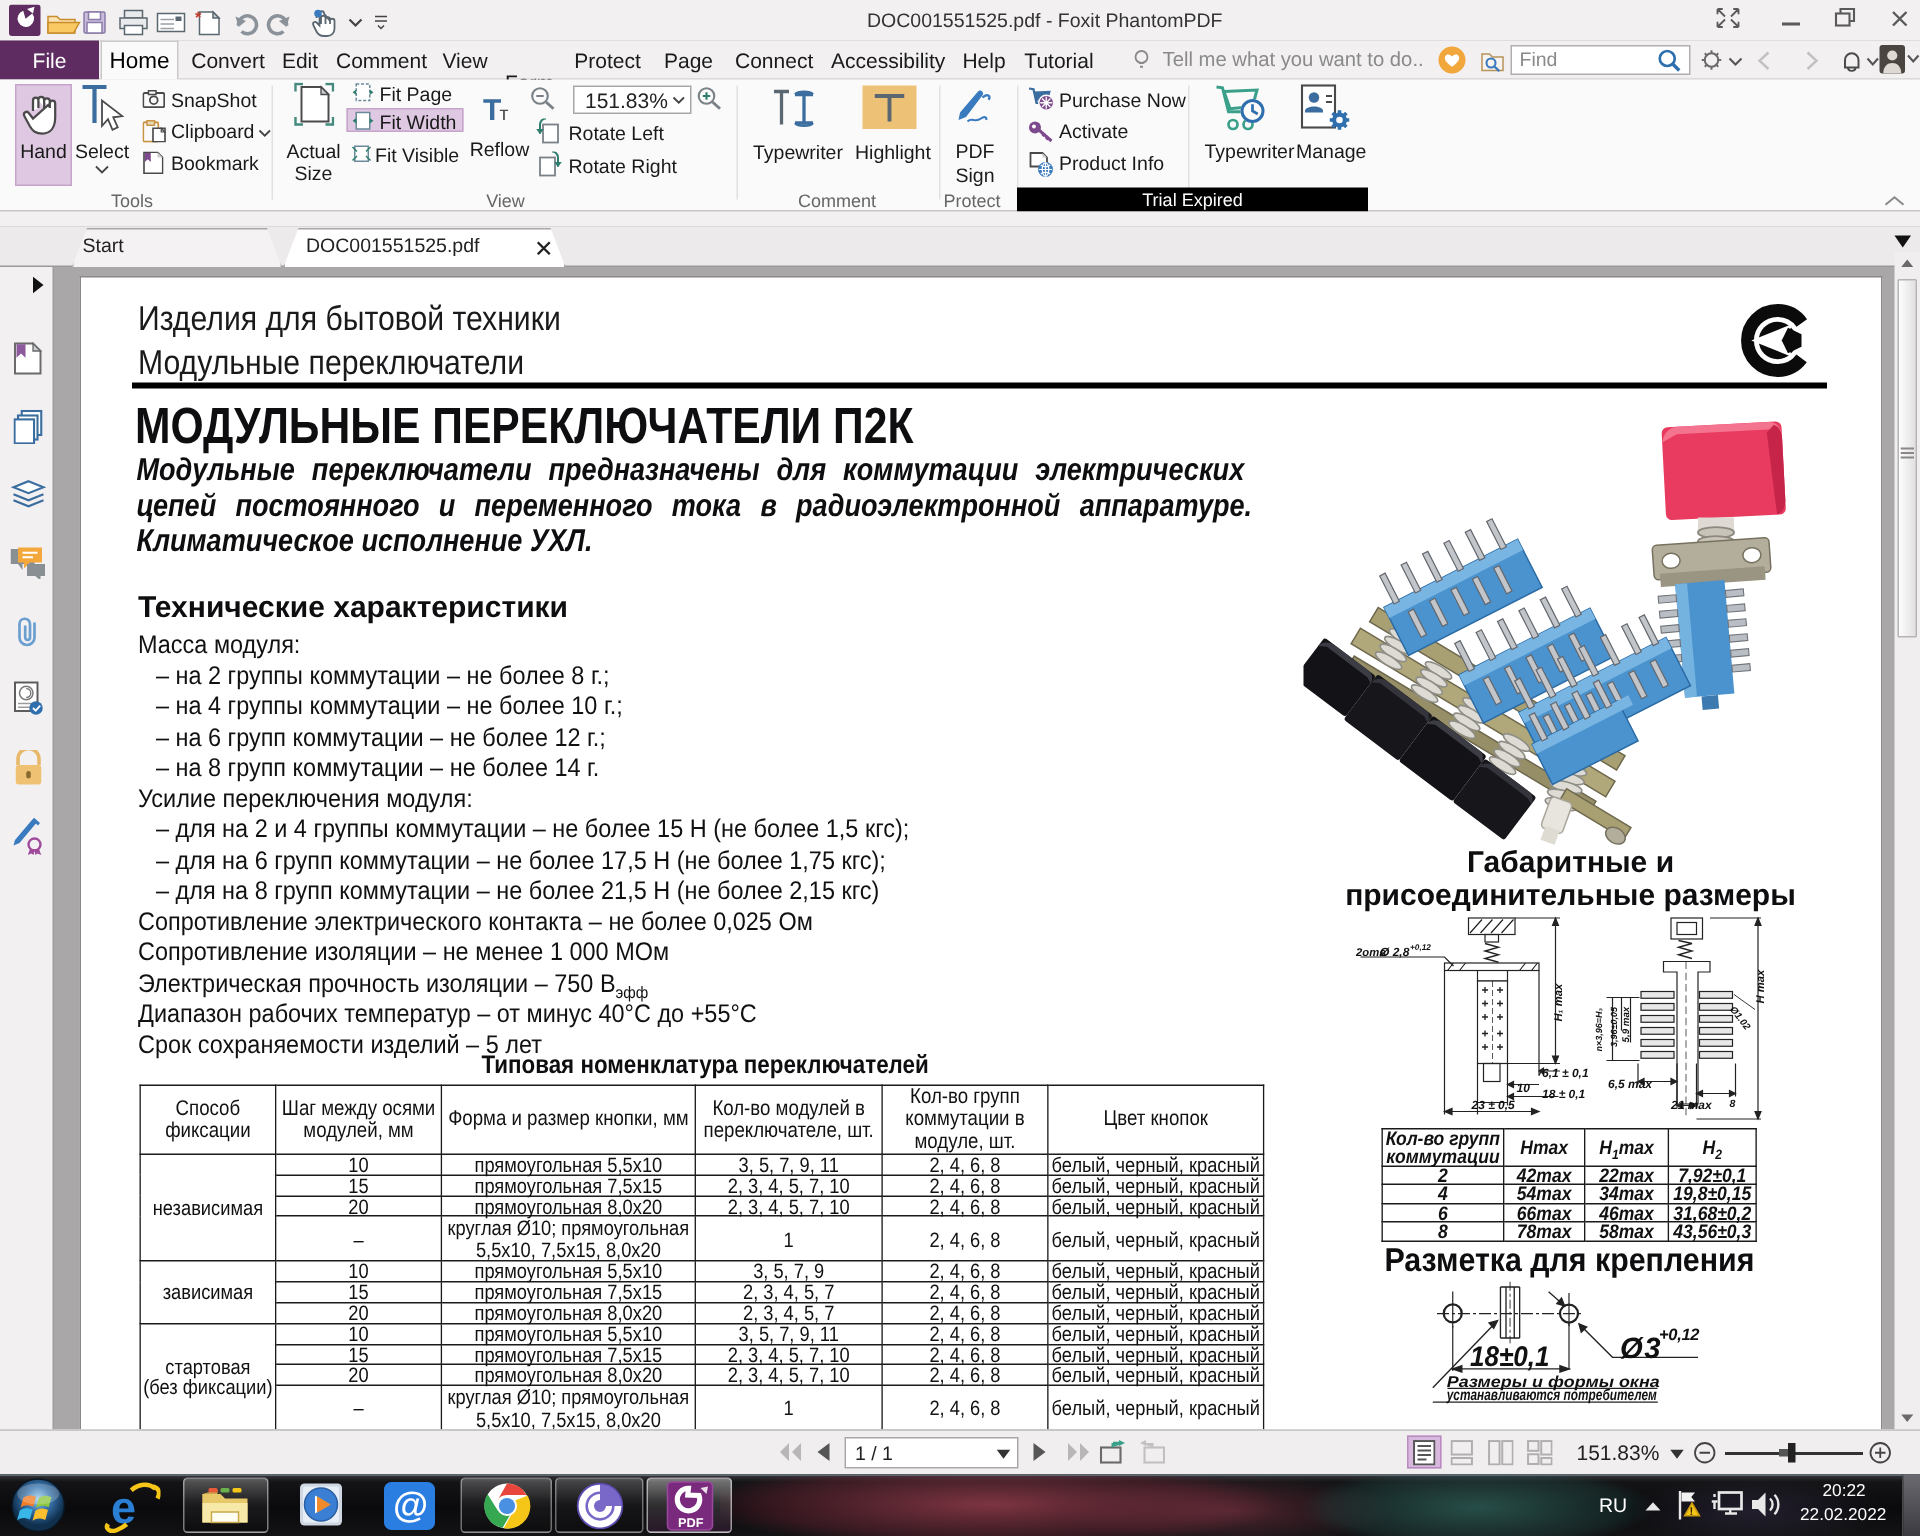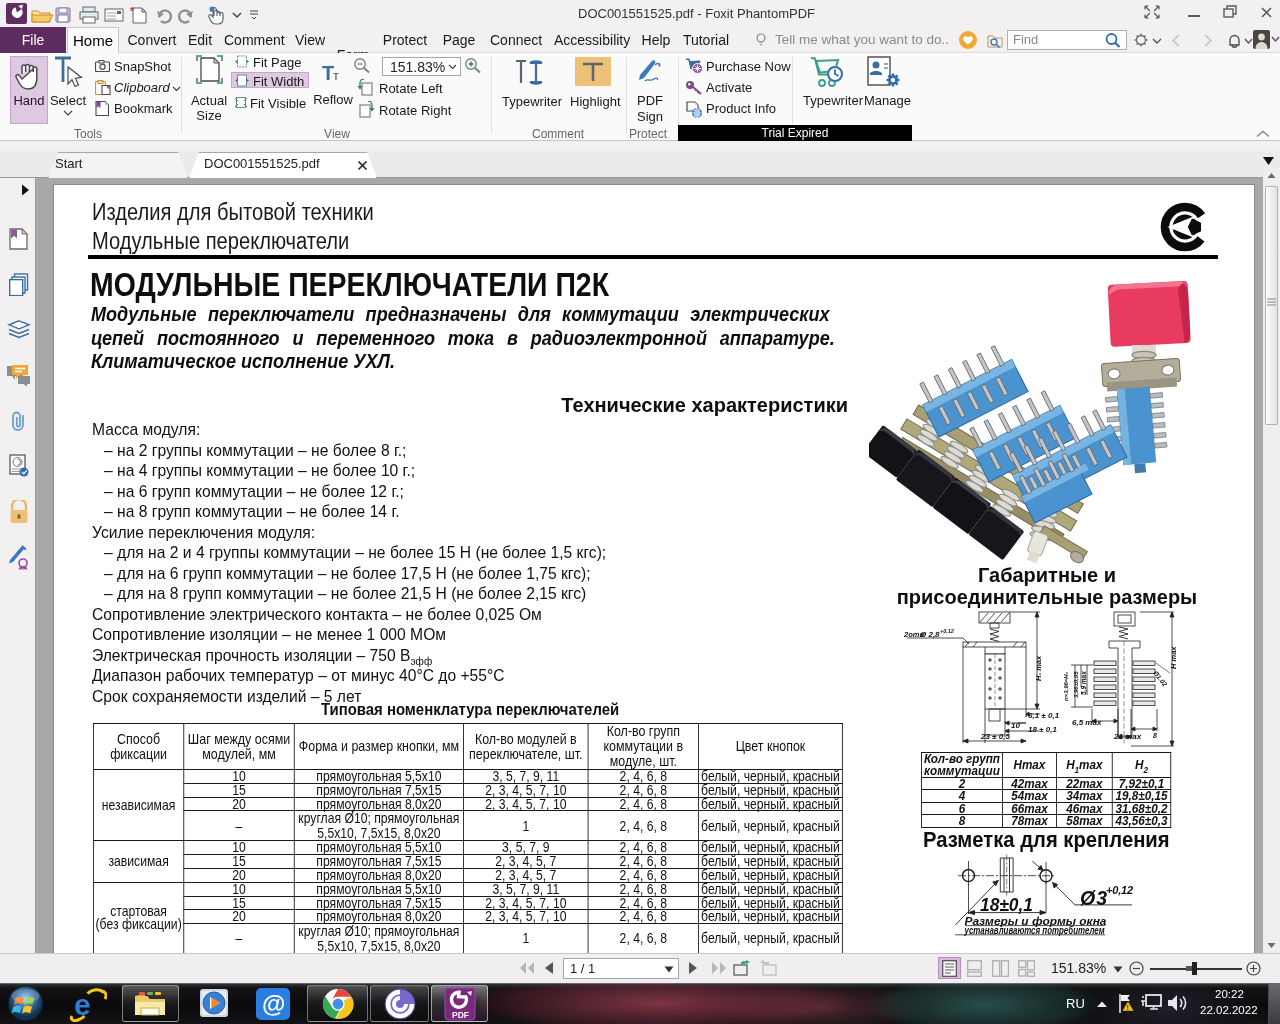--- a/index.html
+++ b/index.html
@@ -194,21 +194,21 @@
         <rect x="4" y="0.5" width="5" height="2.5" fill="#fbfafb" stroke="#4a4a4a"></rect>
         <circle cx="7.5" cy="6.8" r="2.6" fill="none" stroke="#4a4a4a" stroke-width="1.2"></circle>
       </svg>
     <div class="rlbl" style="left:114px;top:6px;">SnapShot</div>
     <svg class="abs" style="left:95px;top:27px;" width="16" height="15" viewBox="0 0 16 15">
         <rect x="0.5" y="1.5" width="10" height="13" rx="1" fill="#fbfafb" stroke="#c79544" stroke-width="1.2"></rect>
         <rect x="3" y="0.5" width="5" height="3" fill="#e8d9b8" stroke="#c79544"></rect>
         <path d="M7 5.5 h8 v9 h-8 z" fill="#fff" stroke="#4a4a4a" stroke-width="1.1"></path>
         <path d="M12.5 5.5 l2.5 2.5 h-2.5 z" fill="#c9ced2" stroke="#4a4a4a" stroke-width="0.8"></path>
       </svg>
-    <div class="rlbl" style="left:114px;top:27px;font-style:italic;">Clipboard</div>
+    <div class="rlbl" style="left:114px;top:27px;">Clipboard</div>
     <svg class="abs" style="left:172px;top:33px;" width="9" height="6" viewBox="0 0 9 6">
         <path d="M1 1 l3.5 3.5 3.5-3.5" fill="none" stroke="#444" stroke-width="1.2"></path>
       </svg>
     <svg class="abs" style="left:95px;top:48px;" width="14" height="15" viewBox="0 0 14 15">
         <path d="M1 0.5 h9 l3.5 3.5 v10.5 h-12.5 z" fill="#fff" stroke="#4a4a4a" stroke-width="1.1"></path>
         <path d="M10 0.5 l3.5 3.5 h-3.5 z" fill="#c9ced2"></path>
         <path d="M1.5 1 h4 v6 l-2-1.8 -2 1.8 z" fill="#7d4a8d"></path>
       </svg>
     <div class="rlbl" style="left:114px;top:48px;">Bookmark</div>
 
@@ -363,21 +363,21 @@
   <div id="docarea">
     <div id="page">
       <div class="dt cx" style="left:38px;top:13px;font-size:23px;line-height:28.5px;color:#1a1a1c;transform:scaleX(0.875);">Изделия для бытовой техники<br>Модульные переключатели</div>
       <div class="dt" style="left:34px;top:70px;width:1130px;height:4px;background:#000;"></div>
       <div class="dt cx" style="left:36px;top:80px;font-size:34px;font-weight:bold;color:#0e0e10;transform:scaleX(0.836);white-space:nowrap;">МОДУЛЬНЫЕ ПЕРЕКЛЮЧАТЕЛИ П2К</div>
       <div class="dt cx" style="left:37px;top:117px;font-size:21px;font-weight:bold;font-style:italic;line-height:23.5px;color:#0e0e10;white-space:nowrap;transform:scaleX(0.86);">
         <div style="word-spacing:7.3px;">Модульные переключатели предназначены для коммутации электрических</div>
         <div style="word-spacing:9.1px;">цепей постоянного и переменного тока в радиоэлектронной аппаратуре.</div>
         <div>Климатическое исполнение УХЛ.</div>
       </div>
-      <div class="dt" style="left:38px;top:209px;width:756px;font-size:20px;font-weight:bold;text-align:right;color:#0e0e10;">Технические характеристики</div>
+      <div class="dt" style="left:38px;top:209px;width:756px;font-size:20px;font-weight:bold;text-align:left;color:#0e0e10;">Технические характеристики</div>
       <div class="dt cx" style="left:38px;top:235px;font-size:17px;line-height:20.5px;color:#111;transform:scaleX(0.92);white-space:nowrap;">
         <div>Масса модуля:</div>
         <div style="padding-left:13px;">– на 2 группы коммутации – не более 8 г.;</div>
         <div style="padding-left:13px;">– на 4 группы коммутации – не более 10 г.;</div>
         <div style="padding-left:13px;">– на 6 групп коммутации – не более 12 г.;</div>
         <div style="padding-left:13px;">– на 8 групп коммутации – не более 14 г.</div>
         <div>Усилие переключения модуля:</div>
         <div style="padding-left:13px;">– для на 2 и 4 группы коммутации – не более 15 Н (не более 1,5 кгс);</div>
         <div style="padding-left:13px;">– для на 6 групп коммутации – не более 17,5 Н (не более 1,75 кгс);</div>
         <div style="padding-left:13px;">– для на 8 групп коммутации – не более 21,5 Н (не более 2,15 кгс)</div>

